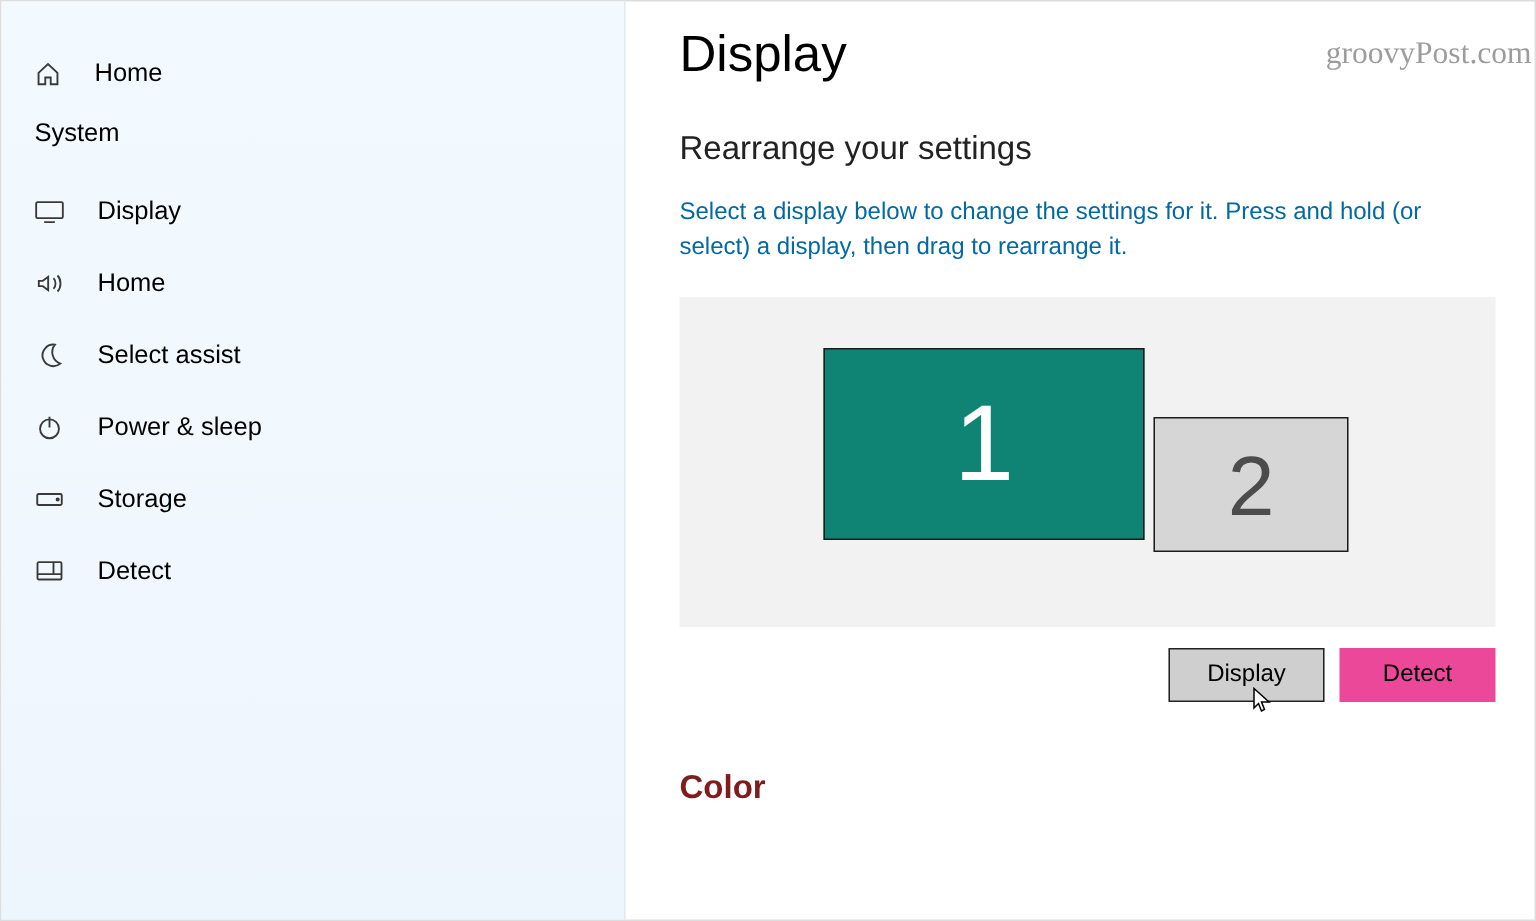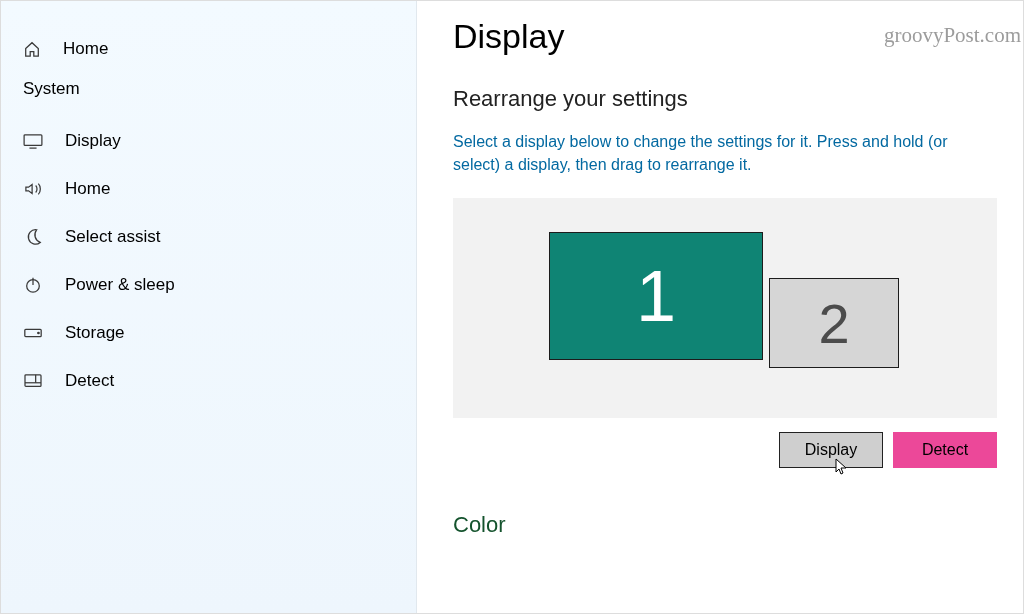--- a/index.html
+++ b/index.html
@@ -88,21 +88,21 @@
     min-width: 104px; height: 36px;
     background: #ec4899;
     border: none;
     font-size: 16px;
     cursor: pointer;
     font-family: inherit;
   }
   .btn.pressed { border: 1px solid #222; background:#cfcfcf; }
   .btn-row-wrap { position: relative; max-width: 590px; }
 
-  .color-title { font-size: 22px; font-weight: 400; margin-top: 44px; color:#14532d; }
+  .color-title { font-size: 22px; font-weight: 700; margin-top: 44px; color:#7f1d1d; }
 
   
   svg { stroke: #3a3a3a; fill: none; stroke-width: 1.4; }
 </style>
 </head>
 <body>
 
 <div class="root">
 
   <aside class="sidebar">

